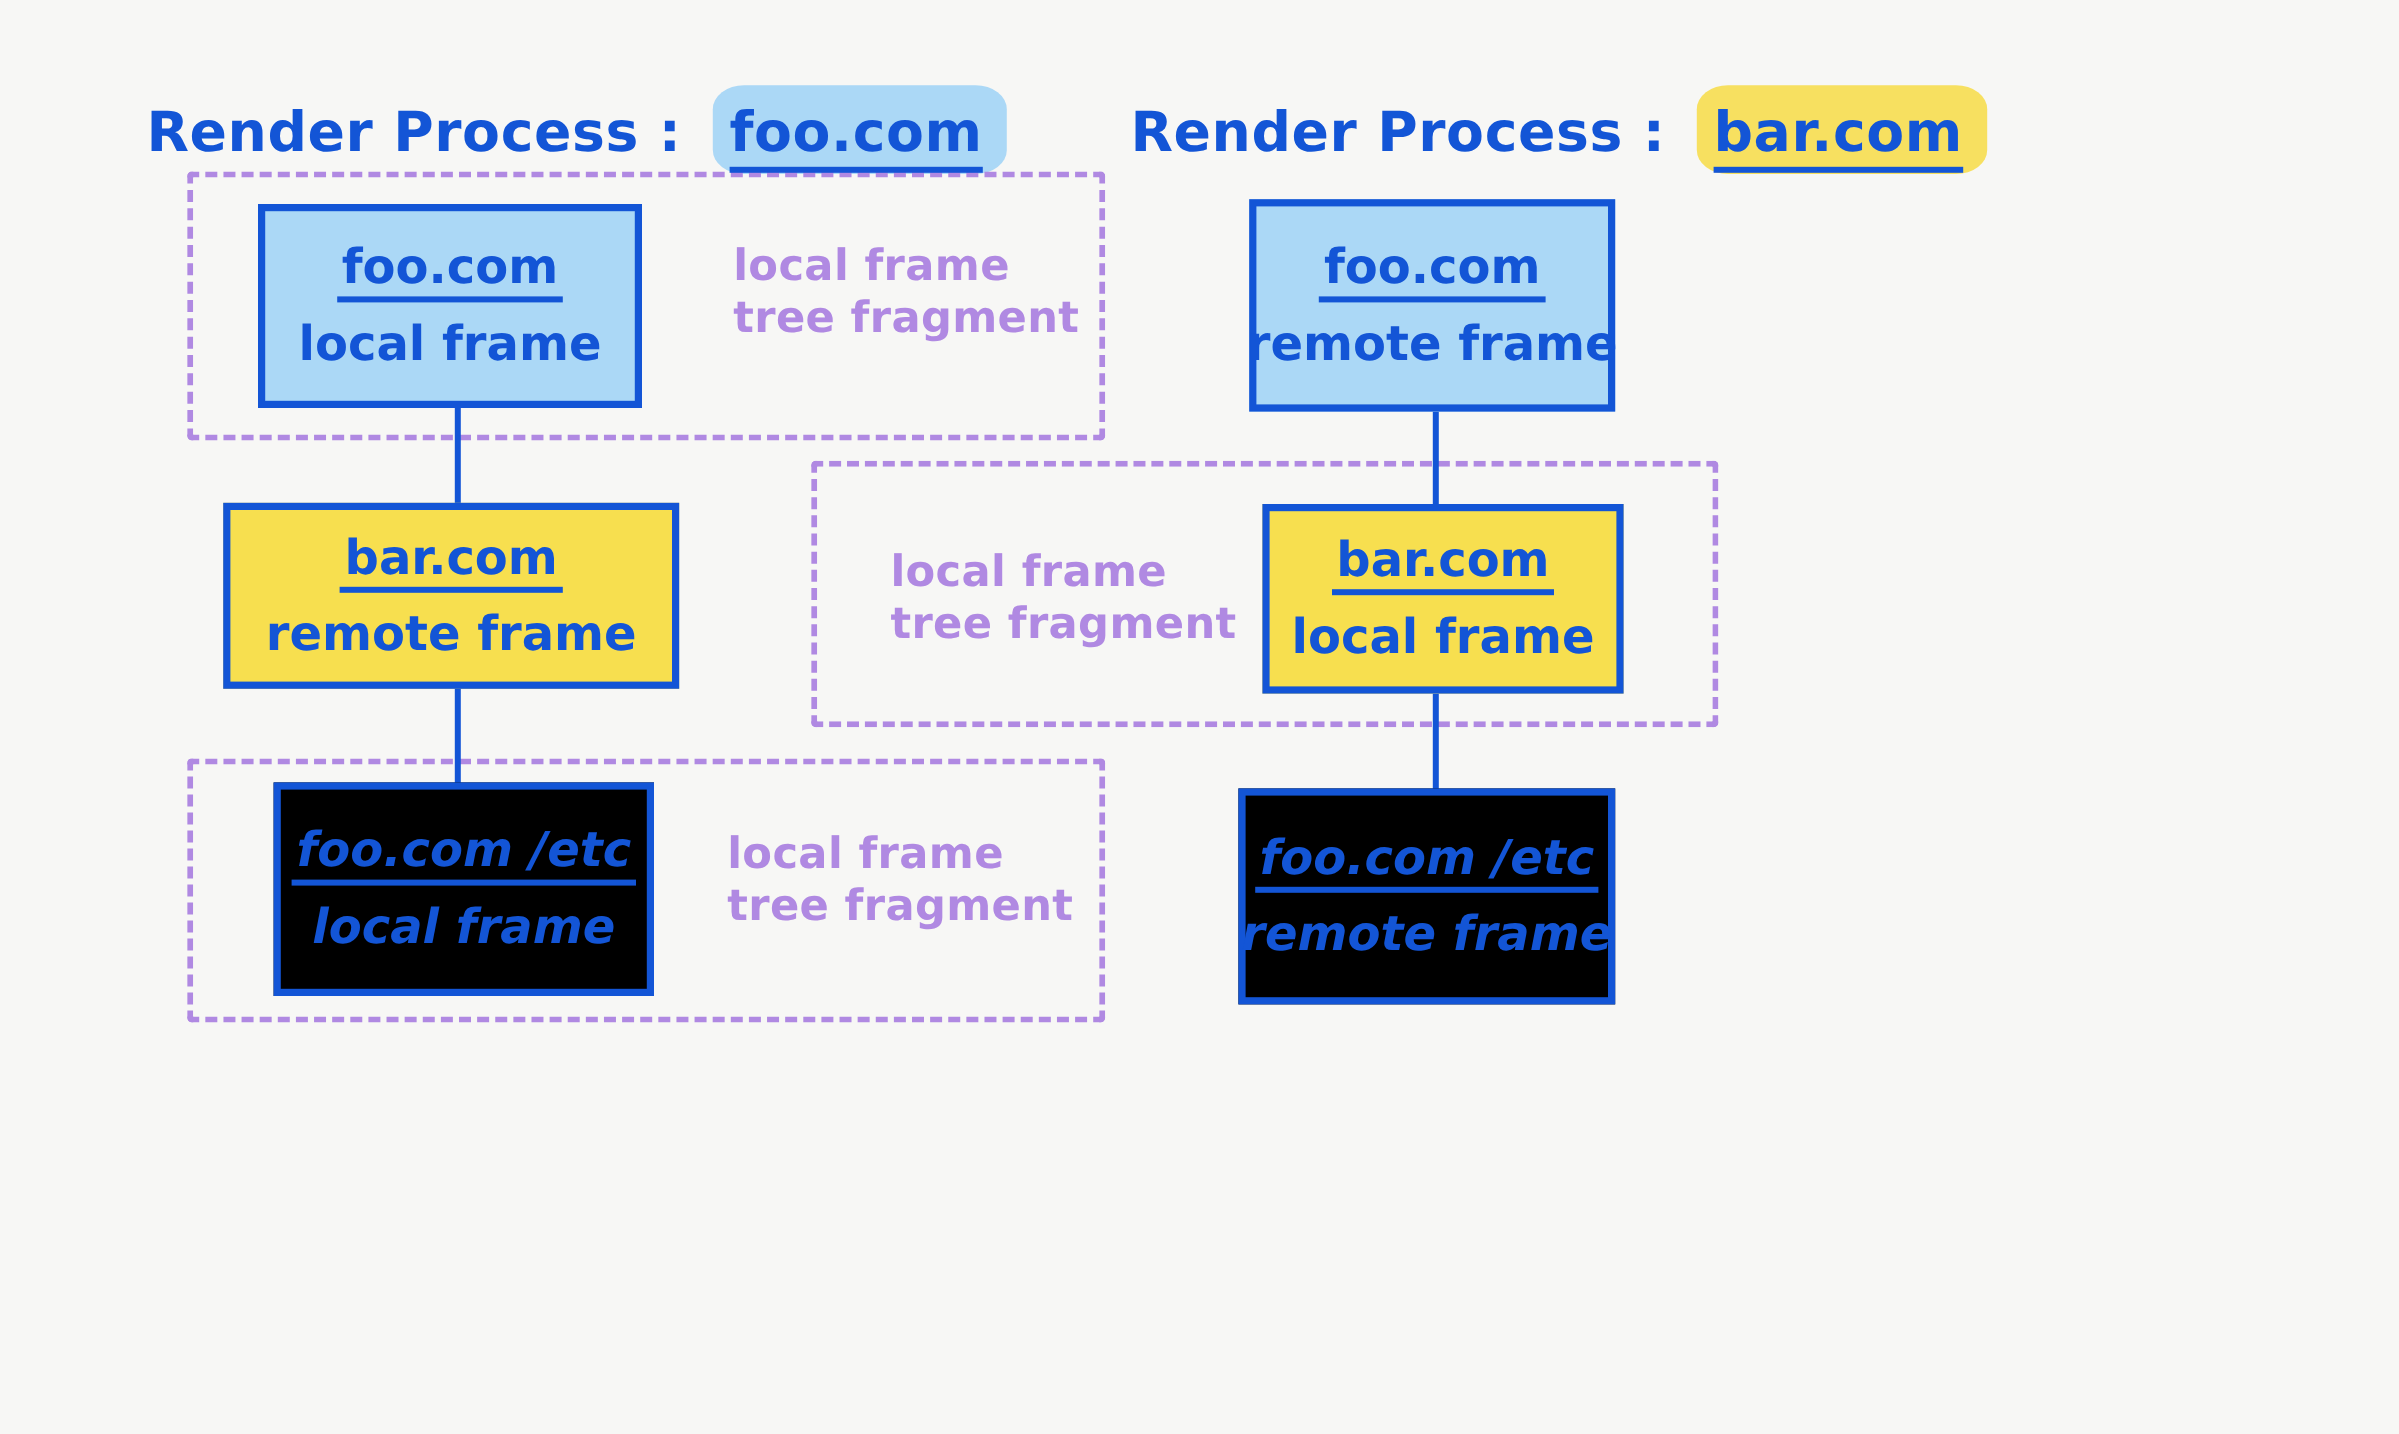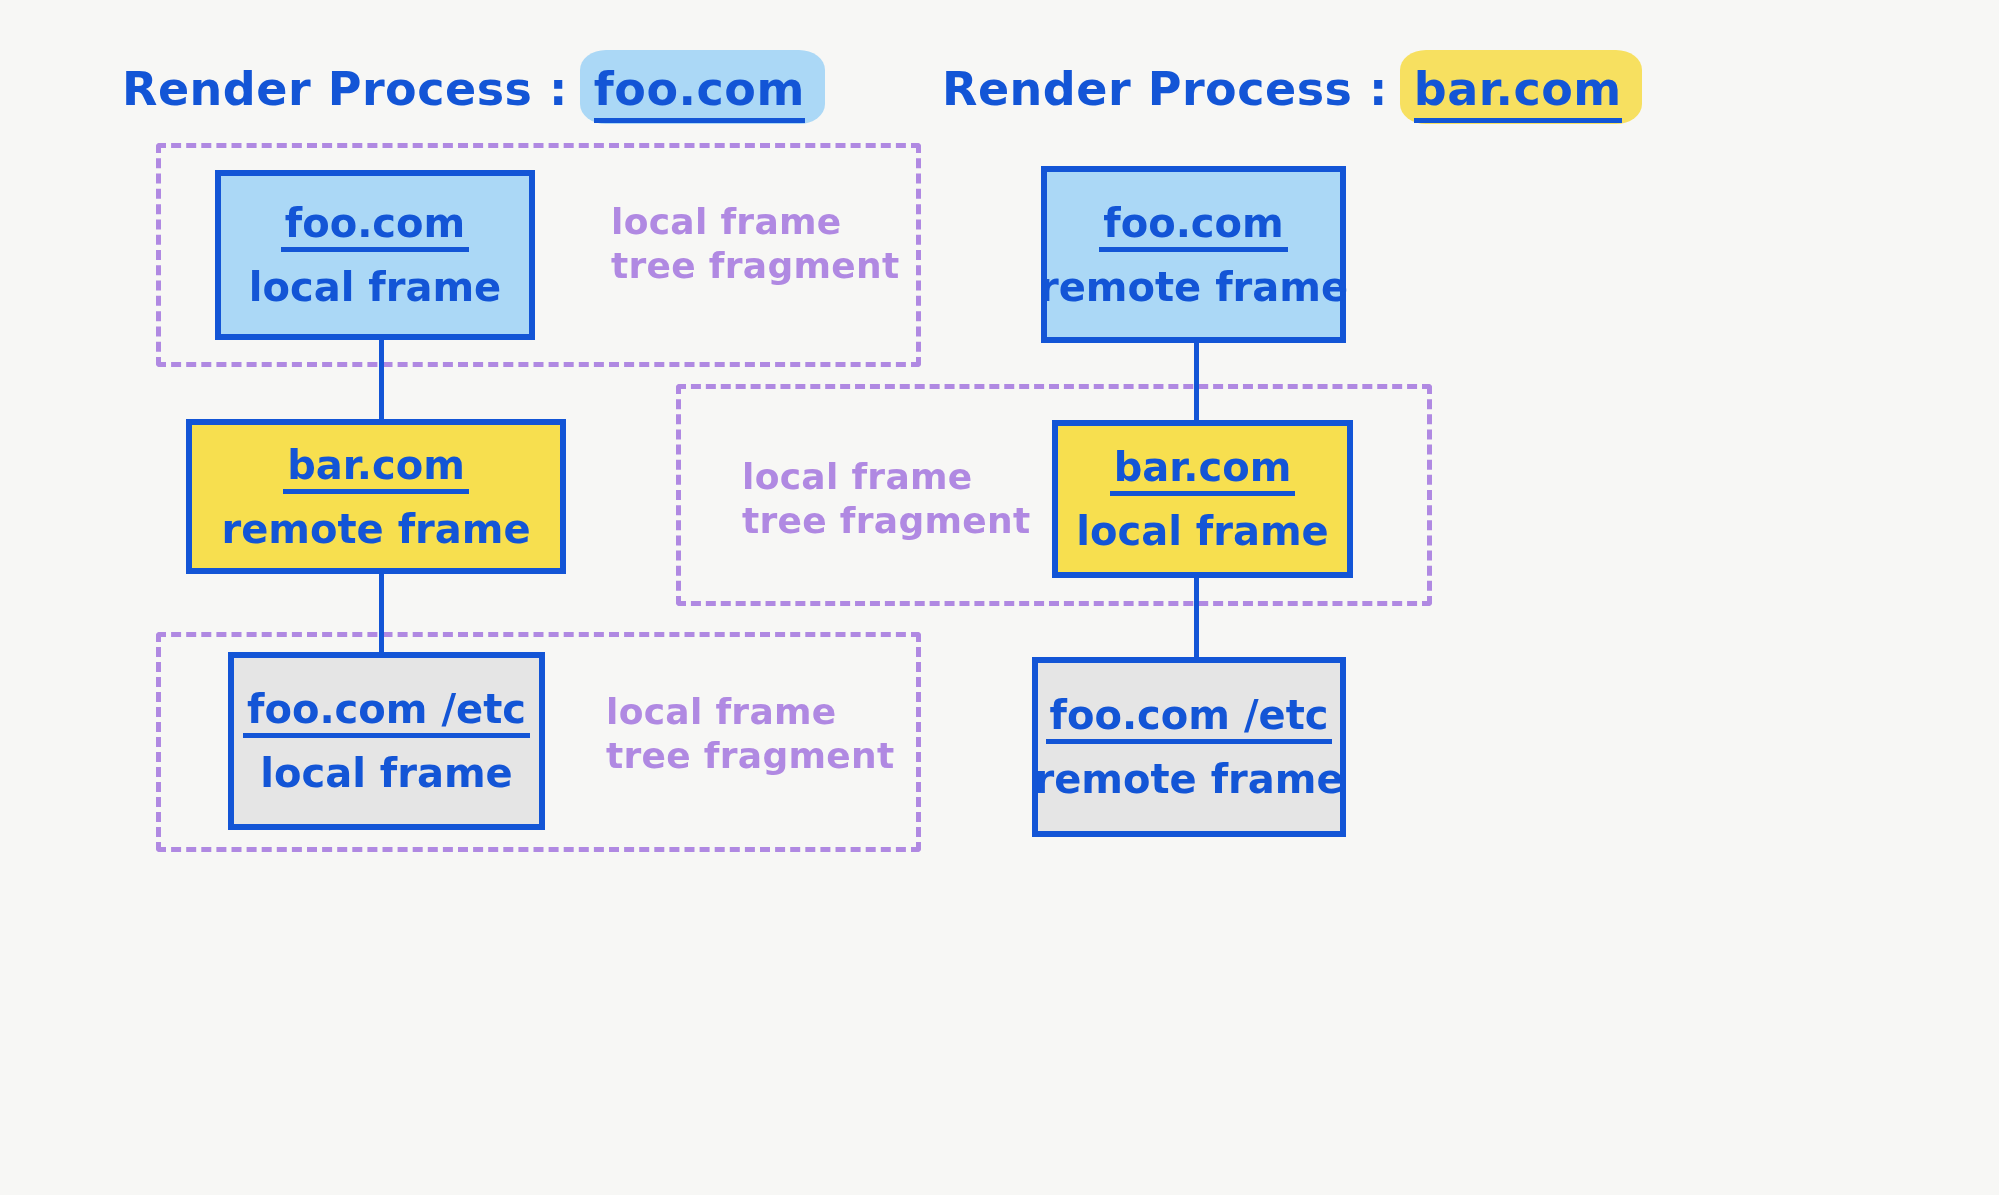--- a/index.html
+++ b/index.html
@@ -20,21 +20,22 @@
   .heading {
     position: absolute;
     white-space: nowrap;
     font-family: "DejaVu Sans", sans-serif;
     font-weight: 700;
     font-size: 46px;
     letter-spacing: 0.5px;
     color: #1355d6;
     display: flex;
     align-items: baseline;
-    gap: 16px;
+    gap: 30px;
+    margin-top: 21px;
   }
   .heading .lead { position: relative; z-index: 2; }
   .heading .hl-wrap {
     position: relative;
     display: inline-block;
     padding: 2px 10px 4px 10px;
   }
   .heading .hl-wrap .marker {
     position: absolute;
     left: -4px;
@@ -95,21 +96,21 @@
     line-height: 1.05;
     white-space: nowrap;
   }
   .node .kind {
     font-size: 40px;
     line-height: 1.05;
     margin-top: 8px;
     white-space: nowrap;
   }
   .fill-blue   { background: #abd8f6; }
-  .fill-lblue  { background: #e5e5e5; }
+  .fill-lblue  { background: #000000; font-style: italic; }
   .fill-yellow { background: #f7df4f; }
 
   
   .edge {
     position: absolute;
     width: 5px;
     background: #1355d6;
   }
 </style>
 </head>

